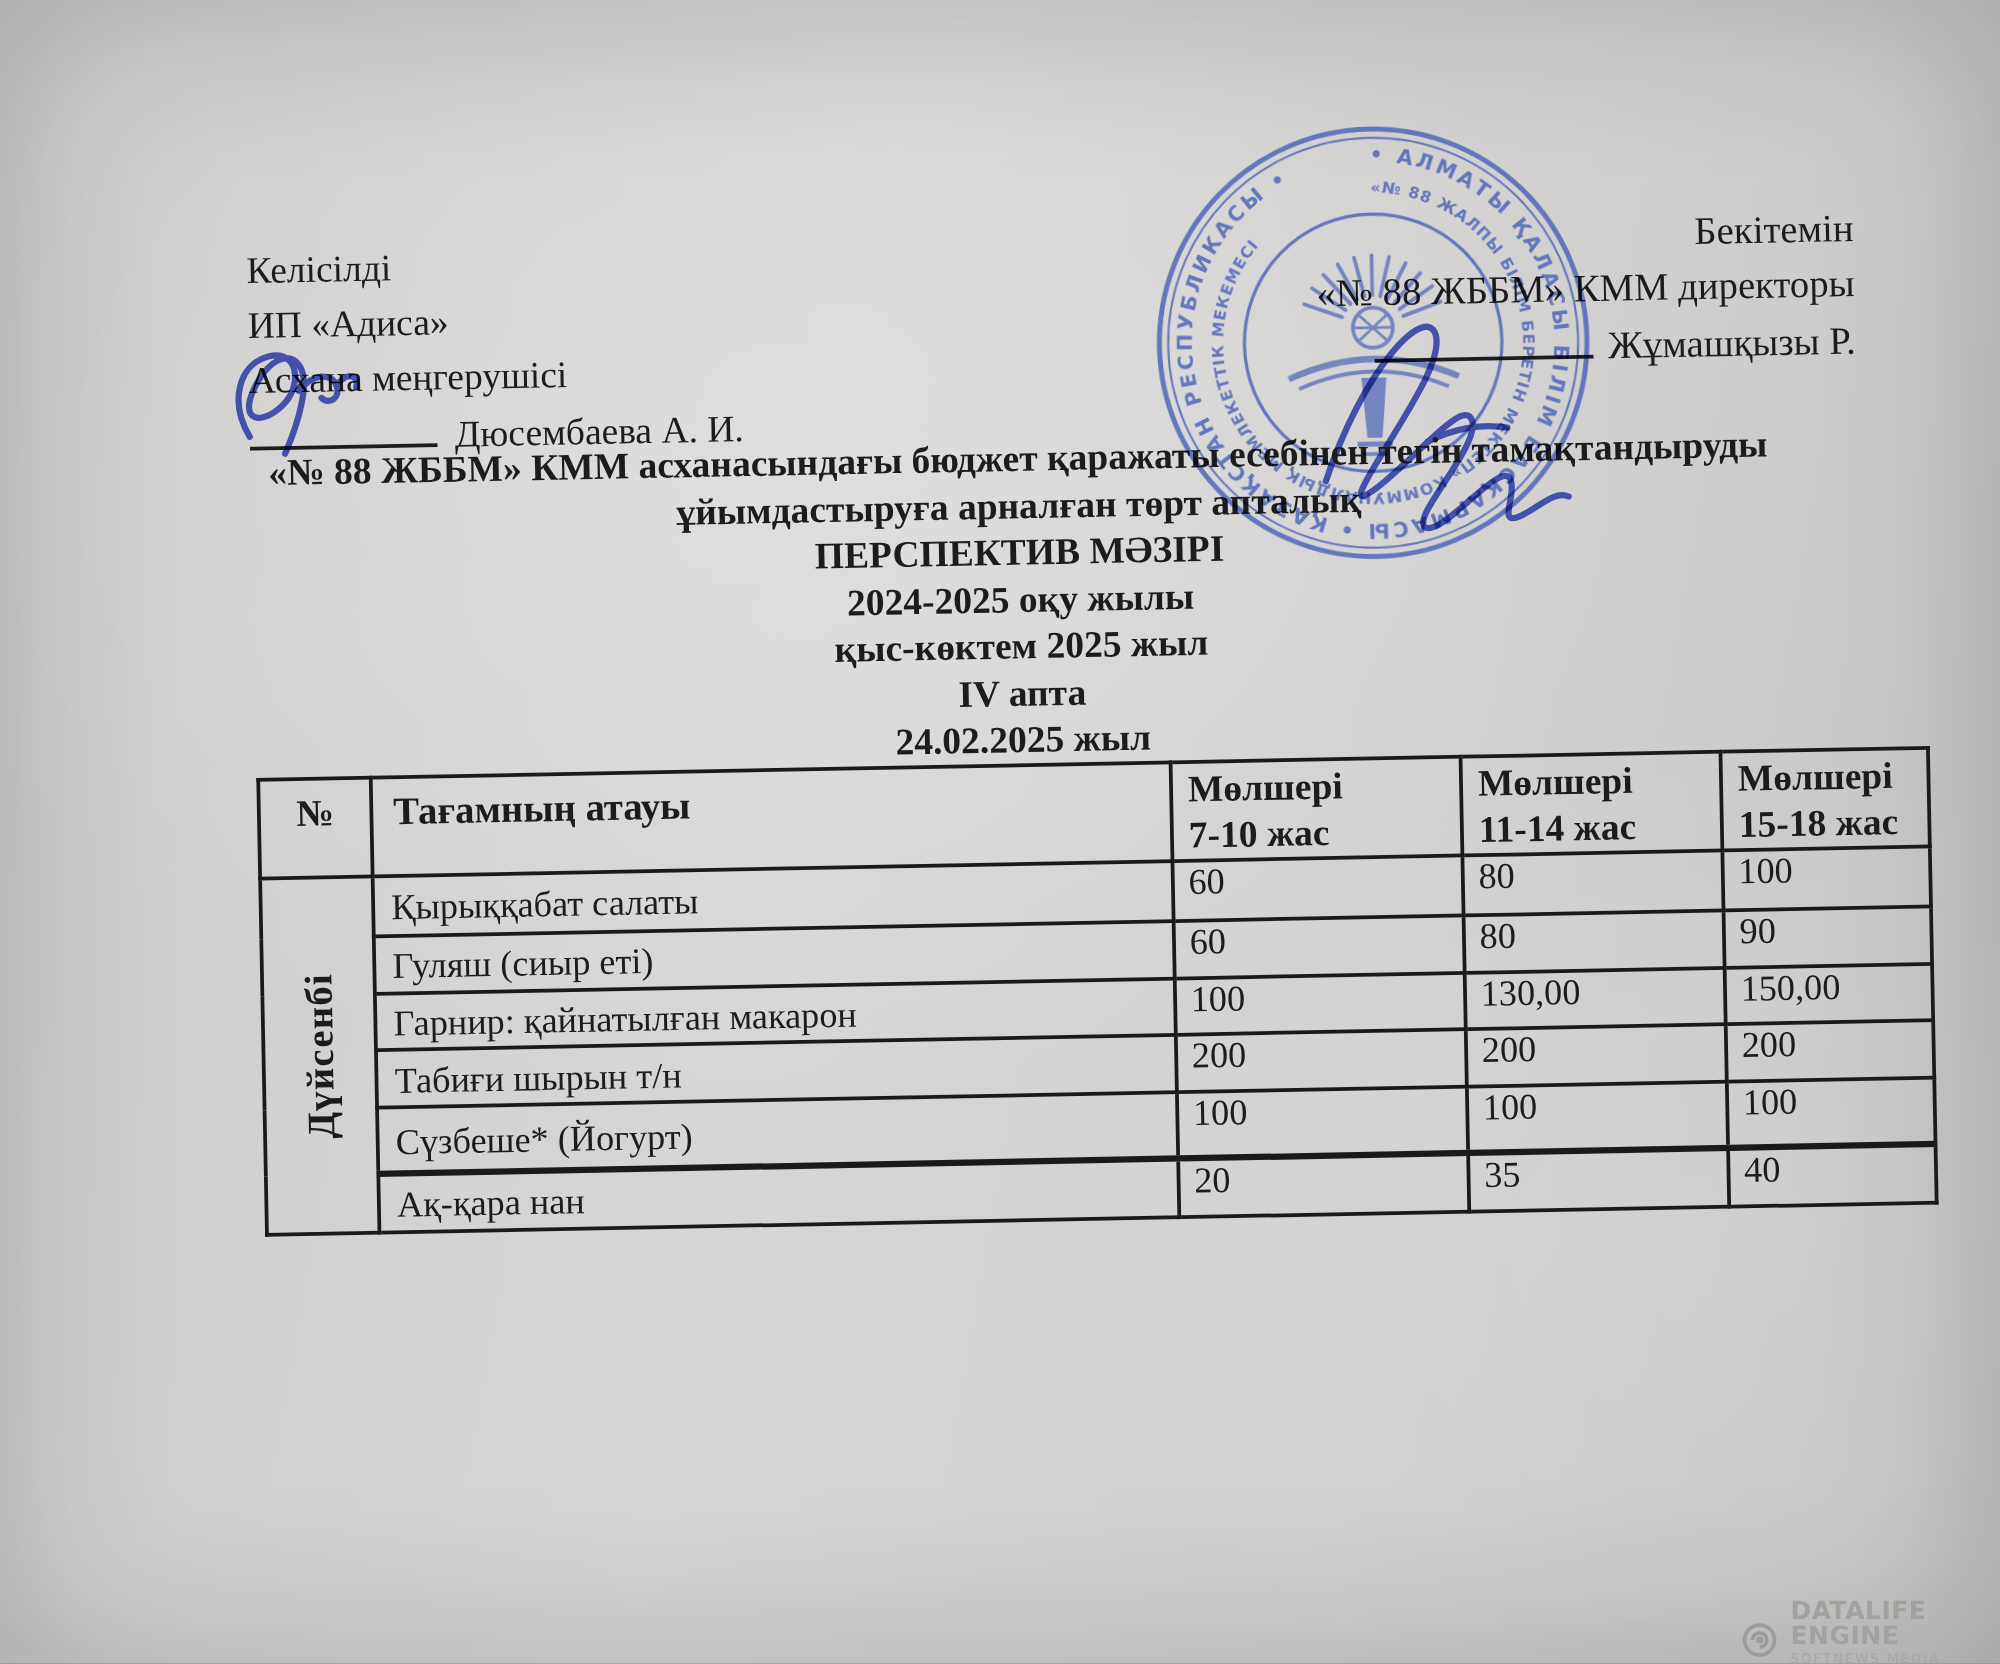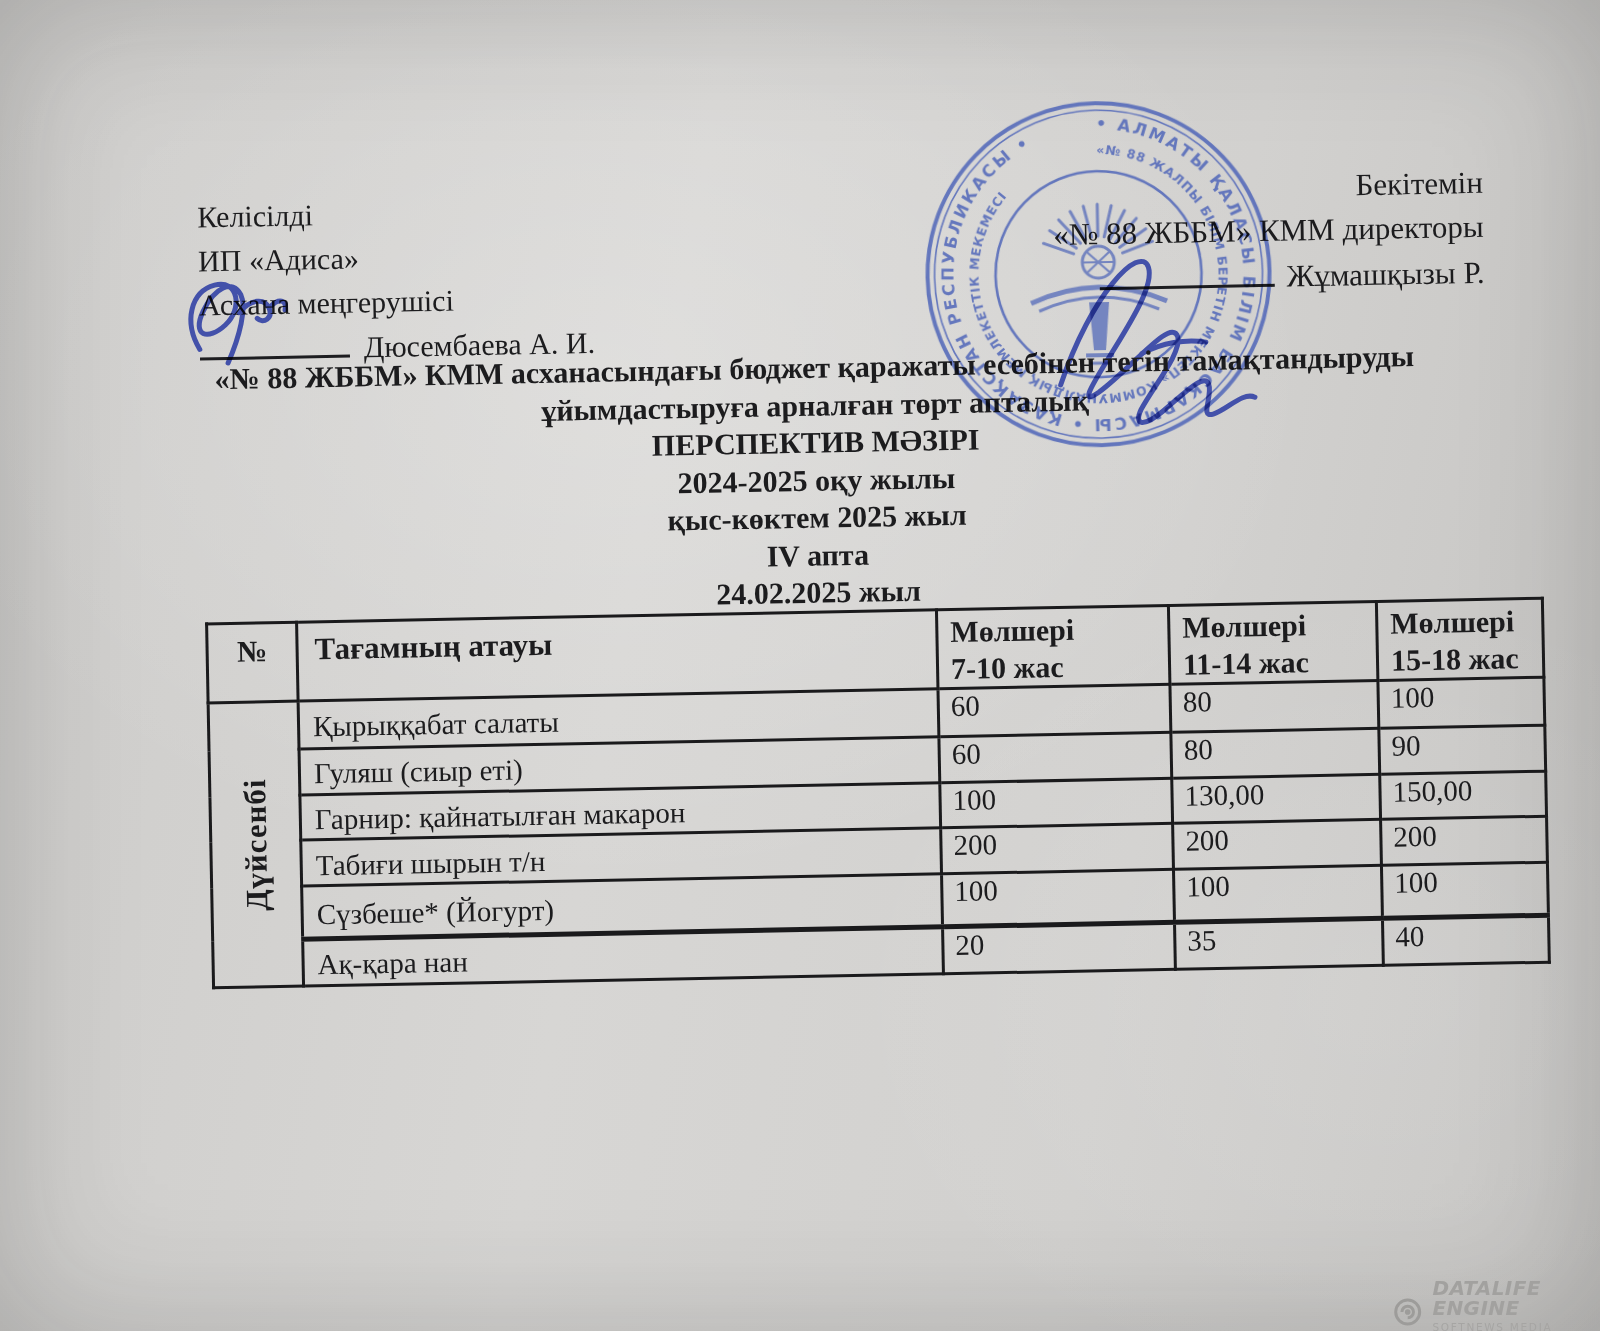--- a/index.html
+++ b/index.html
@@ -46,21 +46,21 @@
 
   
   .stamp{position:absolute;left:924px;top:98px;width:364px;height:364px;
     color:#4c63b8;opacity:.83;mix-blend-mode:multiply;filter:blur(.4px);}
   .stamp svg{width:100%;height:100%;}
   .stamp text{font-family:"DejaVu Sans", sans-serif;font-weight:bold;fill:currentColor;}
 
   
   .watermark{position:absolute;left:1392px;top:1278px;display:flex;align-items:center;gap:9px;
     font-family:"DejaVu Sans", sans-serif;color:#9d9c9a;}
-  .wm-title{font-weight:bold;font-size:20px;letter-spacing:.4px;line-height:20px;color:#a2a19f;font-style:italic;}
+  .wm-title{font-weight:bold;font-size:20px;letter-spacing:.4px;line-height:20px;color:#a2a19f;}
   .wm-sub{font-size:10.5px;letter-spacing:1.7px;margin-top:3px;color:#a6a5a3;}
 </style>
 </head>
 <body>
 
 <div class="photo">
   <div class="content">
 
     <div class="approval-left">
       <div>Келісілді</div>

